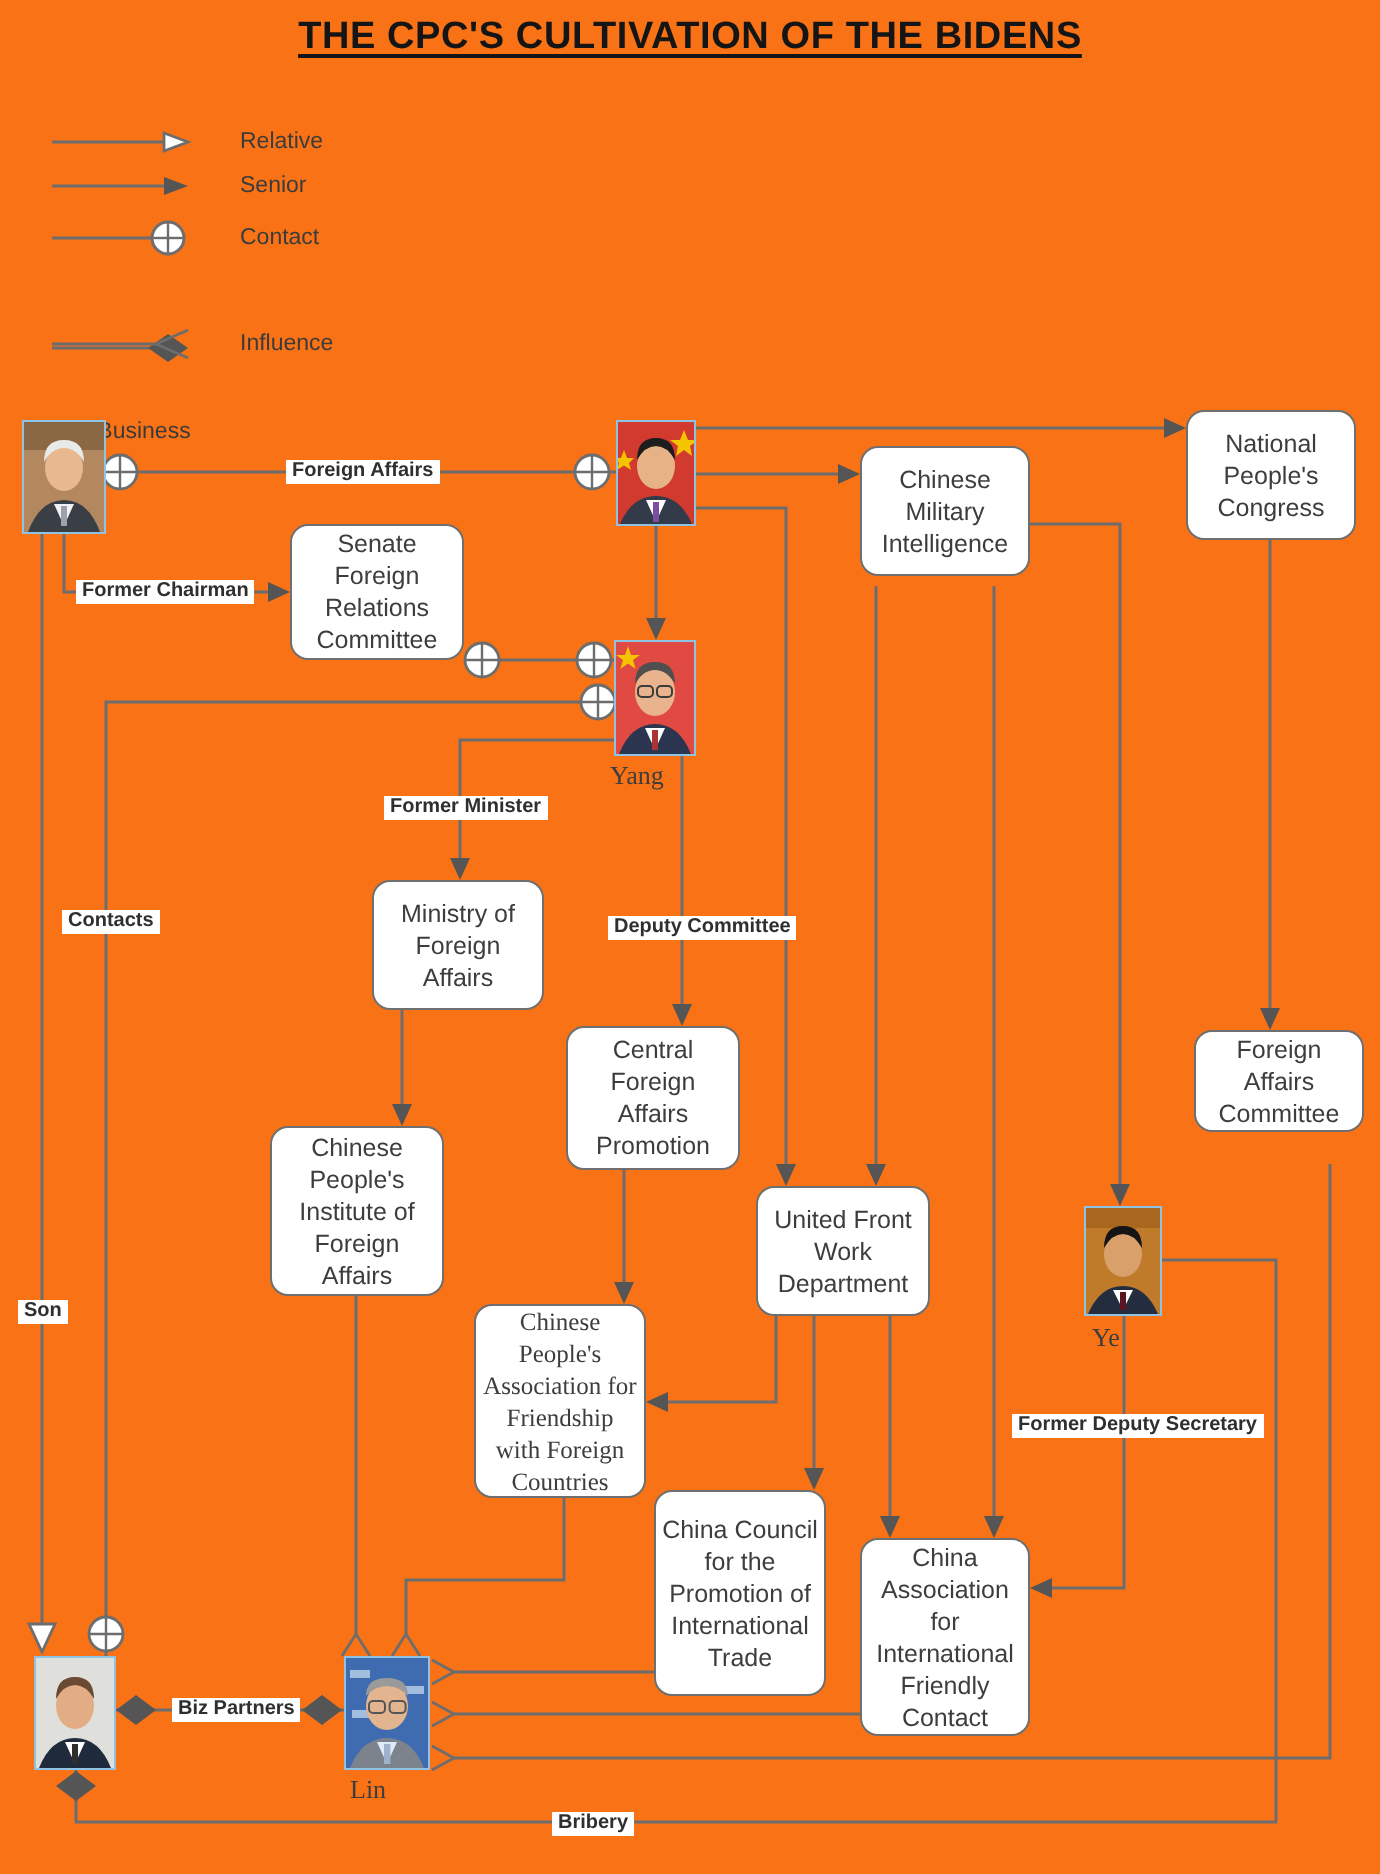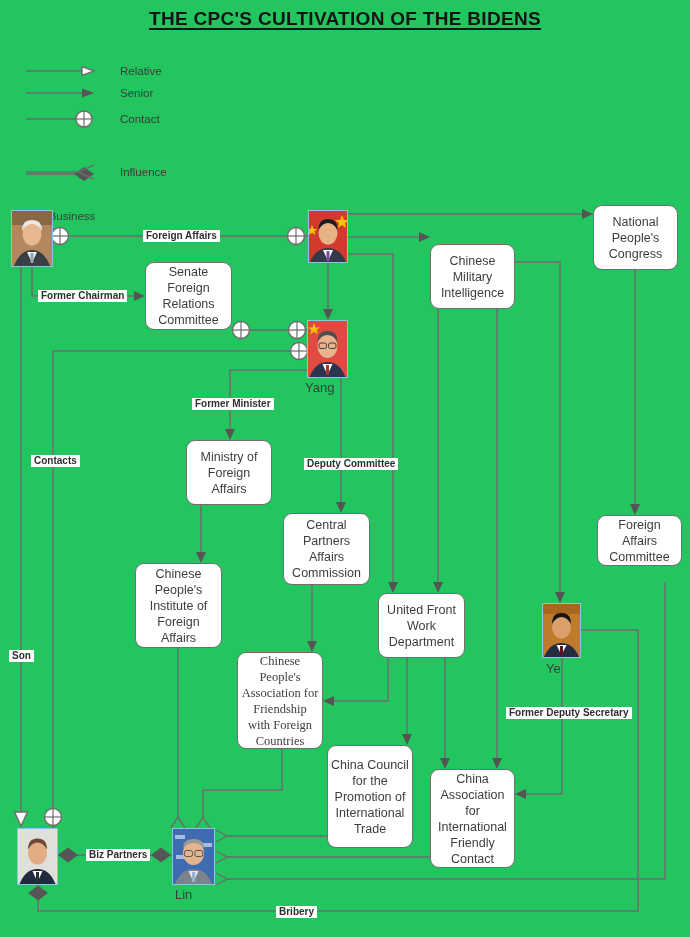--- a/index.html
+++ b/index.html
@@ -1,35 +1,35 @@
 <!DOCTYPE html>
 <html><head>
 <meta charset="utf-8">
 <style>
   html,body{margin:0;padding:0;background:#ffffff;}
   #canvas{
-    position:relative;width:690px;height:937px;background:#22c55e;overflow:hidden;
+    position:relative;width:690px;height:937px;background:#f97316;overflow:hidden;
     font-family:"Liberation Sans","DejaVu Sans",sans-serif;color:#3d3d3d;
   }
   #title{
     position:absolute;left:0;top:8px;width:690px;text-align:center;
     font-size:19px;font-weight:bold;color:#151515;letter-spacing:.3px;
     text-decoration:underline;text-decoration-thickness:2px;text-underline-offset:3px;
   }
   .legend-row{position:absolute;left:24px;display:flex;align-items:center;height:18px;}
   .legend-row .sym{width:72px;height:18px;flex:0 0 72px;}
   .legend-row .lab{margin-left:24px;font-size:11.5px;color:#3b3b3b;}
   .node{
     position:absolute;box-sizing:border-box;background:#fff;border:1.6px solid #6f6f6f;
     border-radius:9px;display:flex;align-items:center;justify-content:center;
     text-align:center;font-size:12.5px;line-height:1.28;color:#3d3d3d;padding:4px 3px;
   }
   .photo{position:absolute;border:1px solid #8fc3e4;box-sizing:border-box;overflow:hidden;}
   .photo svg{display:block;}
-  .pname{position:absolute;font-size:13px;color:#3d3d3d;}
+  .pname{position:absolute;font-size:13px;color:#3d3d3d;font-family:Liberation Serif, serif;}
   .edge-label{
     position:absolute;background:#fff;padding:0 3px;font-size:10px;font-weight:bold;
     color:#2f2f2f;white-space:nowrap;line-height:12px;
   }
   #wires{position:absolute;left:0;top:0;}
 </style>
 </head>
 <body>
 
 <div id="canvas">
@@ -190,24 +190,24 @@
     <g fill="none" stroke="#6d6d6d" stroke-width="1.4">
       <polyline points="171,828 178,817 185,828"></polyline>
       <polyline points="196,828 203,817 210,828"></polyline>
       <polyline points="216,830 227,836 216,842"></polyline>
       <polyline points="216,851 227,857 216,863"></polyline>
       <polyline points="216,873 227,879 216,885"></polyline>
     </g>
   </svg>
 
   <div class="node" style="left:145px;top:262px;width:87px;height:68px;">Senate Foreign Relations Committee</div>
-  <div class="node" style="left:430px;top:244px;width:85px;height:65px;">Chinese Military Intelligence</div>
+  <div class="node" style="left:430px;top:223px;width:85px;height:65px;">Chinese Military Intelligence</div>
   <div class="node" style="left:593px;top:205px;width:85px;height:65px;">National People's Congress</div>
   <div class="node" style="left:186px;top:440px;width:86px;height:65px;">Ministry of Foreign Affairs</div>
-  <div class="node" style="left:283px;top:513px;width:87px;height:72px;">Central Partners Affairs Commission</div>
+  <div class="node" style="left:283px;top:513px;width:87px;height:72px;">Central Foreign Affairs Promotion</div>
   <div class="node" style="left:135px;top:563px;width:87px;height:85px;">Chinese People's Institute of Foreign Affairs</div>
   <div class="node" style="left:378px;top:593px;width:87px;height:65px;">United Front Work Department</div>
   <div class="node" style="left:597px;top:515px;width:85px;height:51px;">Foreign Affairs Committee</div>
   <div class="node" style="left:237px;top:652px;width:86px;height:97px;font-family:Liberation Serif, serif;">Chinese People's Association for Friendship with Foreign Countries</div>
   <div class="node" style="left:327px;top:745px;width:86px;height:103px;">China Council for the Promotion of International Trade</div>
   <div class="node" style="left:430px;top:769px;width:85px;height:99px;">China Association for International Friendly Contact</div>
 
   <div class="photo" style="left:11px;top:210px;width:42px;height:57px;">
     <svg width="40" height="55" viewBox="0 0 40 55">
       <rect width="40" height="55" fill="#b3885e"></rect>

